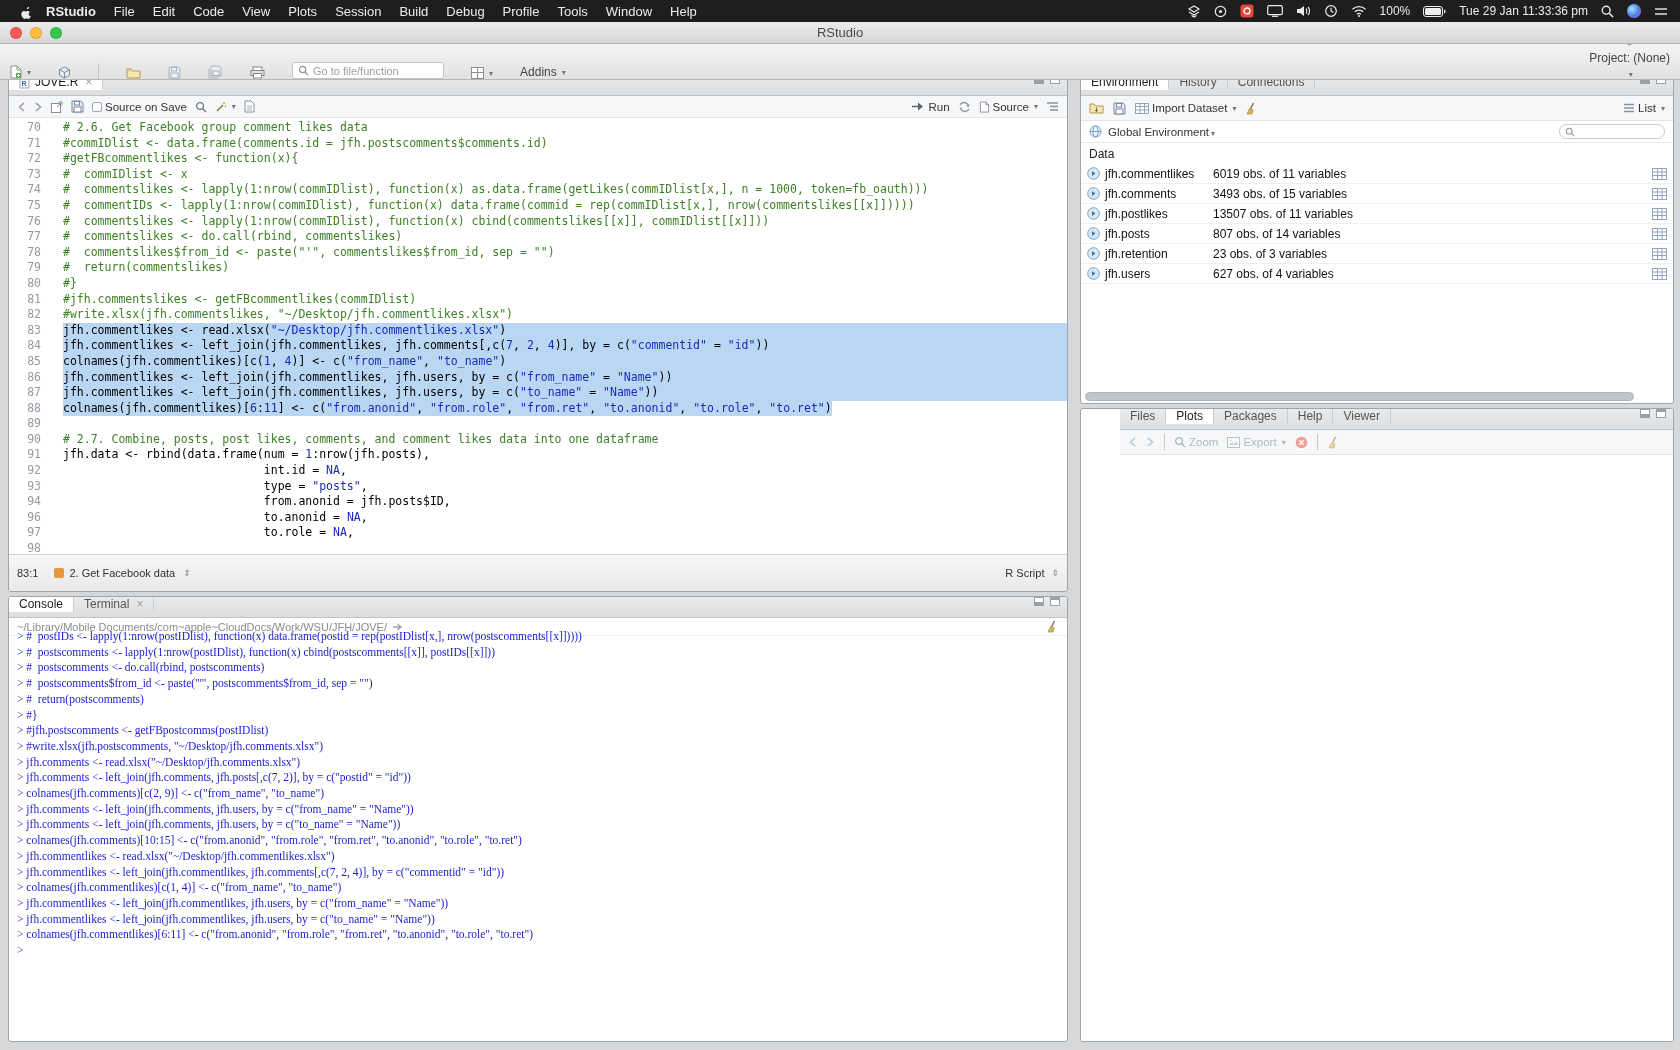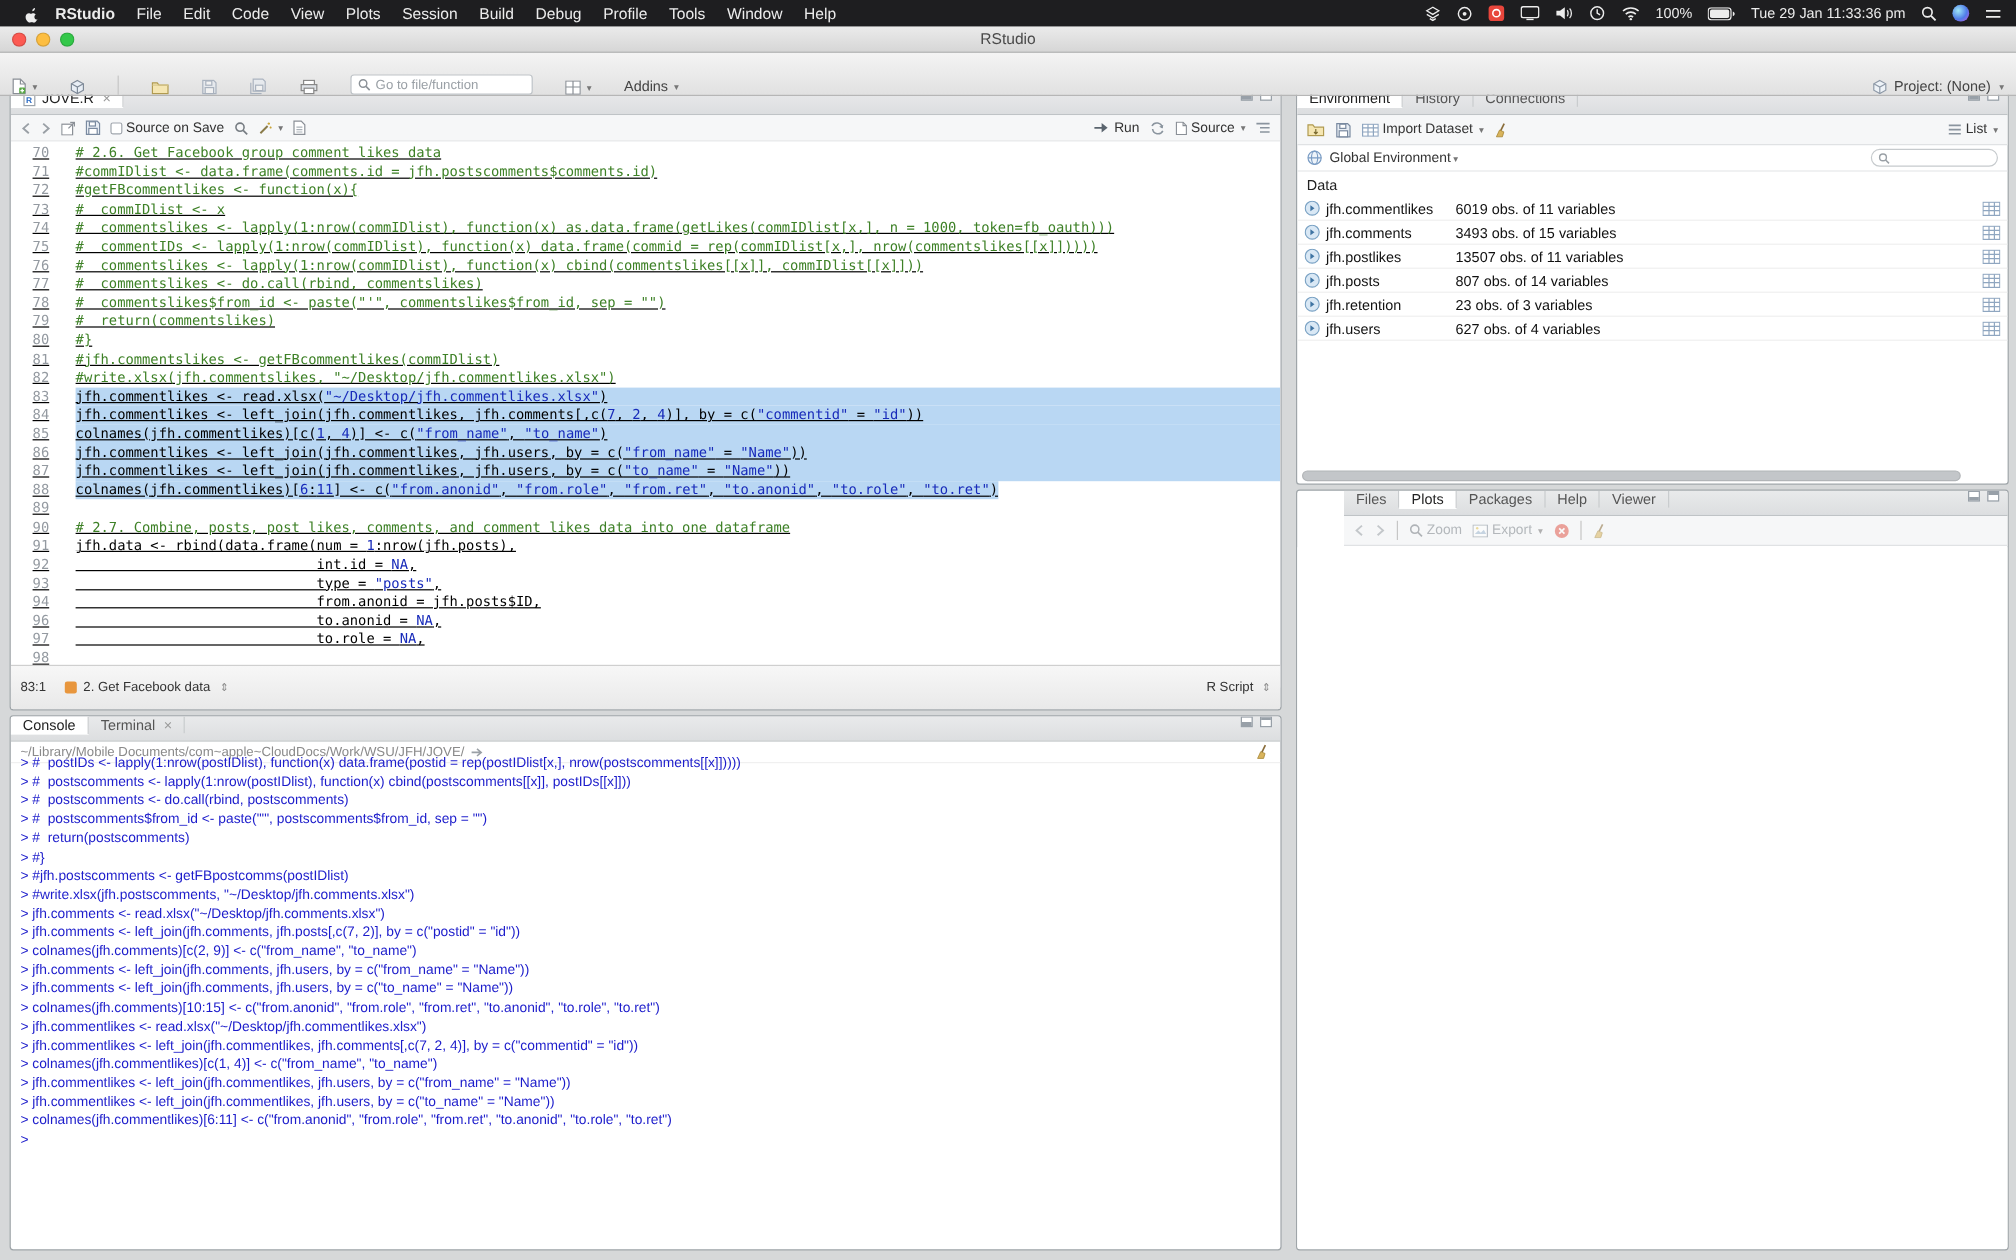--- a/index.html
+++ b/index.html
@@ -32,21 +32,21 @@
     background:linear-gradient(#f4f4f4,#e1e1e1); border-bottom:1px solid #b6b6b6;
     display:flex; align-items:flex-end; gap:27px; padding:0 10px; font-size:12px; color:#444; z-index:30; }
   .tb-btn { display:flex; align-items:center; gap:3px; }
   .tb-sep { width:1px; height:16px; background:#c6c6c6; }
   .goto-box { display:flex; align-items:center; gap:4px; width:152px; height:17px;
     background:#fff; border:1px solid #bfc4c8; border-radius:3px; padding:0 5px; }
   .goto-input { border:none; outline:none; width:118px; font-size:11px; color:#333;
     font-family:"Liberation Sans",sans-serif; background:transparent; }
   .goto-input::placeholder { color:#9aa0a6; }
   .caret::after { content:"▾"; font-size:8px; color:#777; margin-left:2px; }
-  .project-btn { margin-left:auto; display:flex; align-items:center; gap:5px; color:#444; }
+  .project-btn { margin-left:auto; display:flex; align-items:center; gap:5px; color:#444;flex-direction:column; }
 
   
   .pane { position:absolute; background:#fff; border:1px solid #9fa5a9; border-radius:3px; overflow:hidden; }
   #source-pane  { left:8px;    top:74px;  width:1060px; height:518px; }
   #console-pane { left:8px;    top:596px; width:1060px; height:446px; }
   #env-pane     { left:1080px; top:74px;  width:594px;  height:330px; }
   #plots-pane   { left:1080px; top:408px; width:594px;  height:634px;padding-left:39px; }
 
   .tabbar { height:21px; background:linear-gradient(#e9eaeb,#dcdee0); border-bottom:1px solid #bfc3c6;
     display:flex; align-items:flex-start; font-size:12px; color:#555; }
@@ -57,42 +57,42 @@
   .win-min { width:10px; height:9px; border:1px solid #98a0a8; background:linear-gradient(#fff 55%, #98a0a8 55%); }
   .win-max { width:10px; height:9px; border:1px solid #98a0a8; background:linear-gradient(#98a0a8 30%, #fff 30%); }
 
   
   .ed-toolbar { height:22px; background:#f6f7f8; border-bottom:1px solid #e3e5e7;
     display:flex; align-items:center; gap:8px; padding:0 8px; font-size:11.5px; color:#333; }
   .ed-toolbar .grow { flex:1; }
   .checkbox { width:10px; height:10px; border:1px solid #a0a6ad; border-radius:2px; background:#fff; display:inline-block; }
   .code-area { position:absolute; top:43px; bottom:18px; left:0; right:0; overflow:hidden; background:#fff; }
   .code-lines { font-family:"DejaVu Sans Mono",monospace; font-size:11.5px; line-height:15.6px;
-    padding-top:2px; color:#000;text-decoration:underline; }
+    padding-top:2px; color:#000; }
   .code-line { display:flex; }
   .gutter-num { width:46px; text-align:right; padding-right:14px; color:#949aa1; flex:none; }
   .code-text { margin-left:8px; flex:1; white-space:pre; }
   .code-text.sel-full { background:#b9d7f3; }
   .code-text.sel-text { flex:none; background:#b9d7f3; }
   .tok-c { color:#3e8127; } .tok-s { color:#182bba; } .tok-n { color:#182bba; } .tok-k { color:#182bba; }
   .hscroll { position:absolute; left:50px; right:10px; bottom:3px; height:9px; }
   .hscroll .thumb { height:9px; border-radius:5px; background:#c3c6c9; border:1px solid #b2b5b8; width:97%; }
   .ed-status { position:absolute; bottom:0; left:0; right:0; height:18px;
     background:linear-gradient(#f7f7f7,#e9e9e9); border-top:1px solid #cfcfcf;
     display:flex; align-items:center; font-size:11px; color:#333; padding:18px 8px; gap:16px; }
   .ed-status .right { margin-left:auto; display:flex; align-items:center; gap:4px; }
   .updown::after { content:"⇕"; font-size:9px; color:#888; margin-left:3px; }
   .section-chip { width:10px; height:10px; background:#e8963d; border-radius:2px; display:inline-block; }
   .status-group { display:flex; align-items:center; gap:5px; }
 
   
   .console-path-row { height:18px; display:flex; align-items:center; gap:5px; padding:0 8px;
     font-size:11px; color:#8a8a8a; border-bottom:1px solid #f0f0f0; }
   .console-path-row .grow { flex:1; }
-  .console-out { font-family:Liberation Sans, sans-serif; font-size:11.5px; line-height:15.7px;
+  .console-out { font-family:Liberation Serif, serif; font-size:11.5px; line-height:15.7px;
     color:#1c1ccb; padding-left:8px; margin-top:-7px; white-space:pre; overflow:hidden; }
 
   
   .env-toolbar { height:25px; background:#f6f7f8; border-bottom:1px solid #e0e2e4;
     display:flex; align-items:center; gap:9px; padding:0 8px; font-size:11.5px; color:#333; }
   .env-toolbar .grow, .plots-toolbar .grow { flex:1; }
   .scope-row { height:22px; display:flex; align-items:center; gap:6px; padding:0 8px;
     border-bottom:1px solid #e6e8ea; font-size:11.5px; color:#333; }
   .search-box { margin-left:auto; width:106px; height:15px; border:1px solid #c6cacd; border-radius:8px;
     background:#fff; display:flex; align-items:center; padding:0 5px; gap:4px; }

